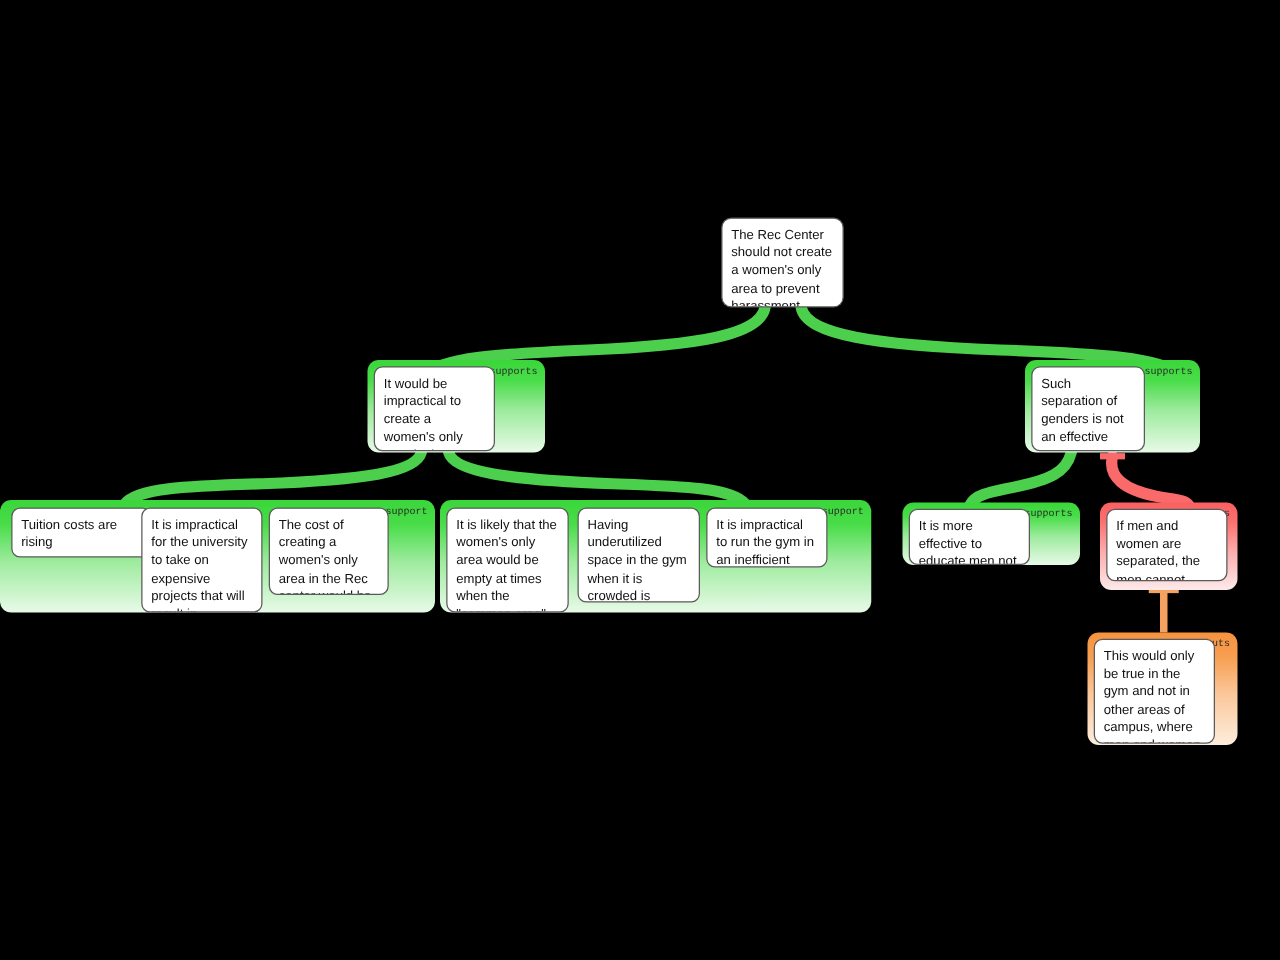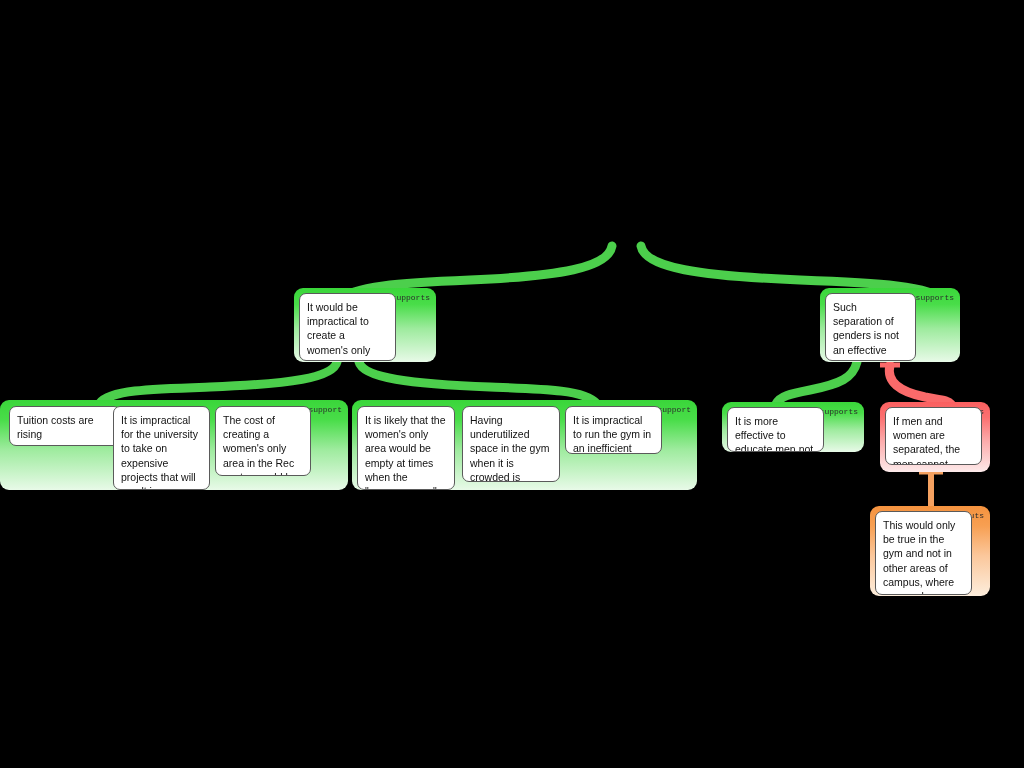--- a/index.html
+++ b/index.html
@@ -90,20 +90,23 @@
 
     <path d="M 857 362 C 853 378, 840 384, 810 390 C 790 394, 780 396, 776 404" fill="none" stroke="#4ccf4c" stroke-width="9" stroke-linecap="round"></path>
 
     <path d="M 890 365 C 886 382, 900 392, 925 397 C 942 400, 948 400, 951 404" fill="none" stroke="#fa6a6a" stroke-width="9" stroke-linecap="round"></path>
     <path d="M 880 365 L 900 365" fill="none" stroke="#fa6a6a" stroke-width="5" stroke-linecap="butt"></path>
 
     <path d="M 931 472 L 931 506" fill="none" stroke="#f5a160" stroke-width="6" stroke-linecap="butt"></path>
     <path d="M 919 472 L 943 472" fill="none" stroke="#f5a160" stroke-width="5" stroke-linecap="butt"></path>
   </svg>
 
+  <div class="card root" style="left:577px; top:174px; width:98px; height:72px;">
+    <span>The Rec Center should not create a women's only area to prevent harassment.</span>
+  </div>
 
   <div class="group supports" style="left:294px; top:288px; width:142px; height:74px;">
     <span class="rel-label">supports</span>
   </div>
   <div class="card" style="left:299px; top:293px; width:97px; height:68px;">
     <span>It would be impractical to create a women's only area in the rec center</span>
   </div>
 
   <div class="group supports" style="left:820px; top:288px; width:140px; height:74px;">
     <span class="rel-label">supports</span>

